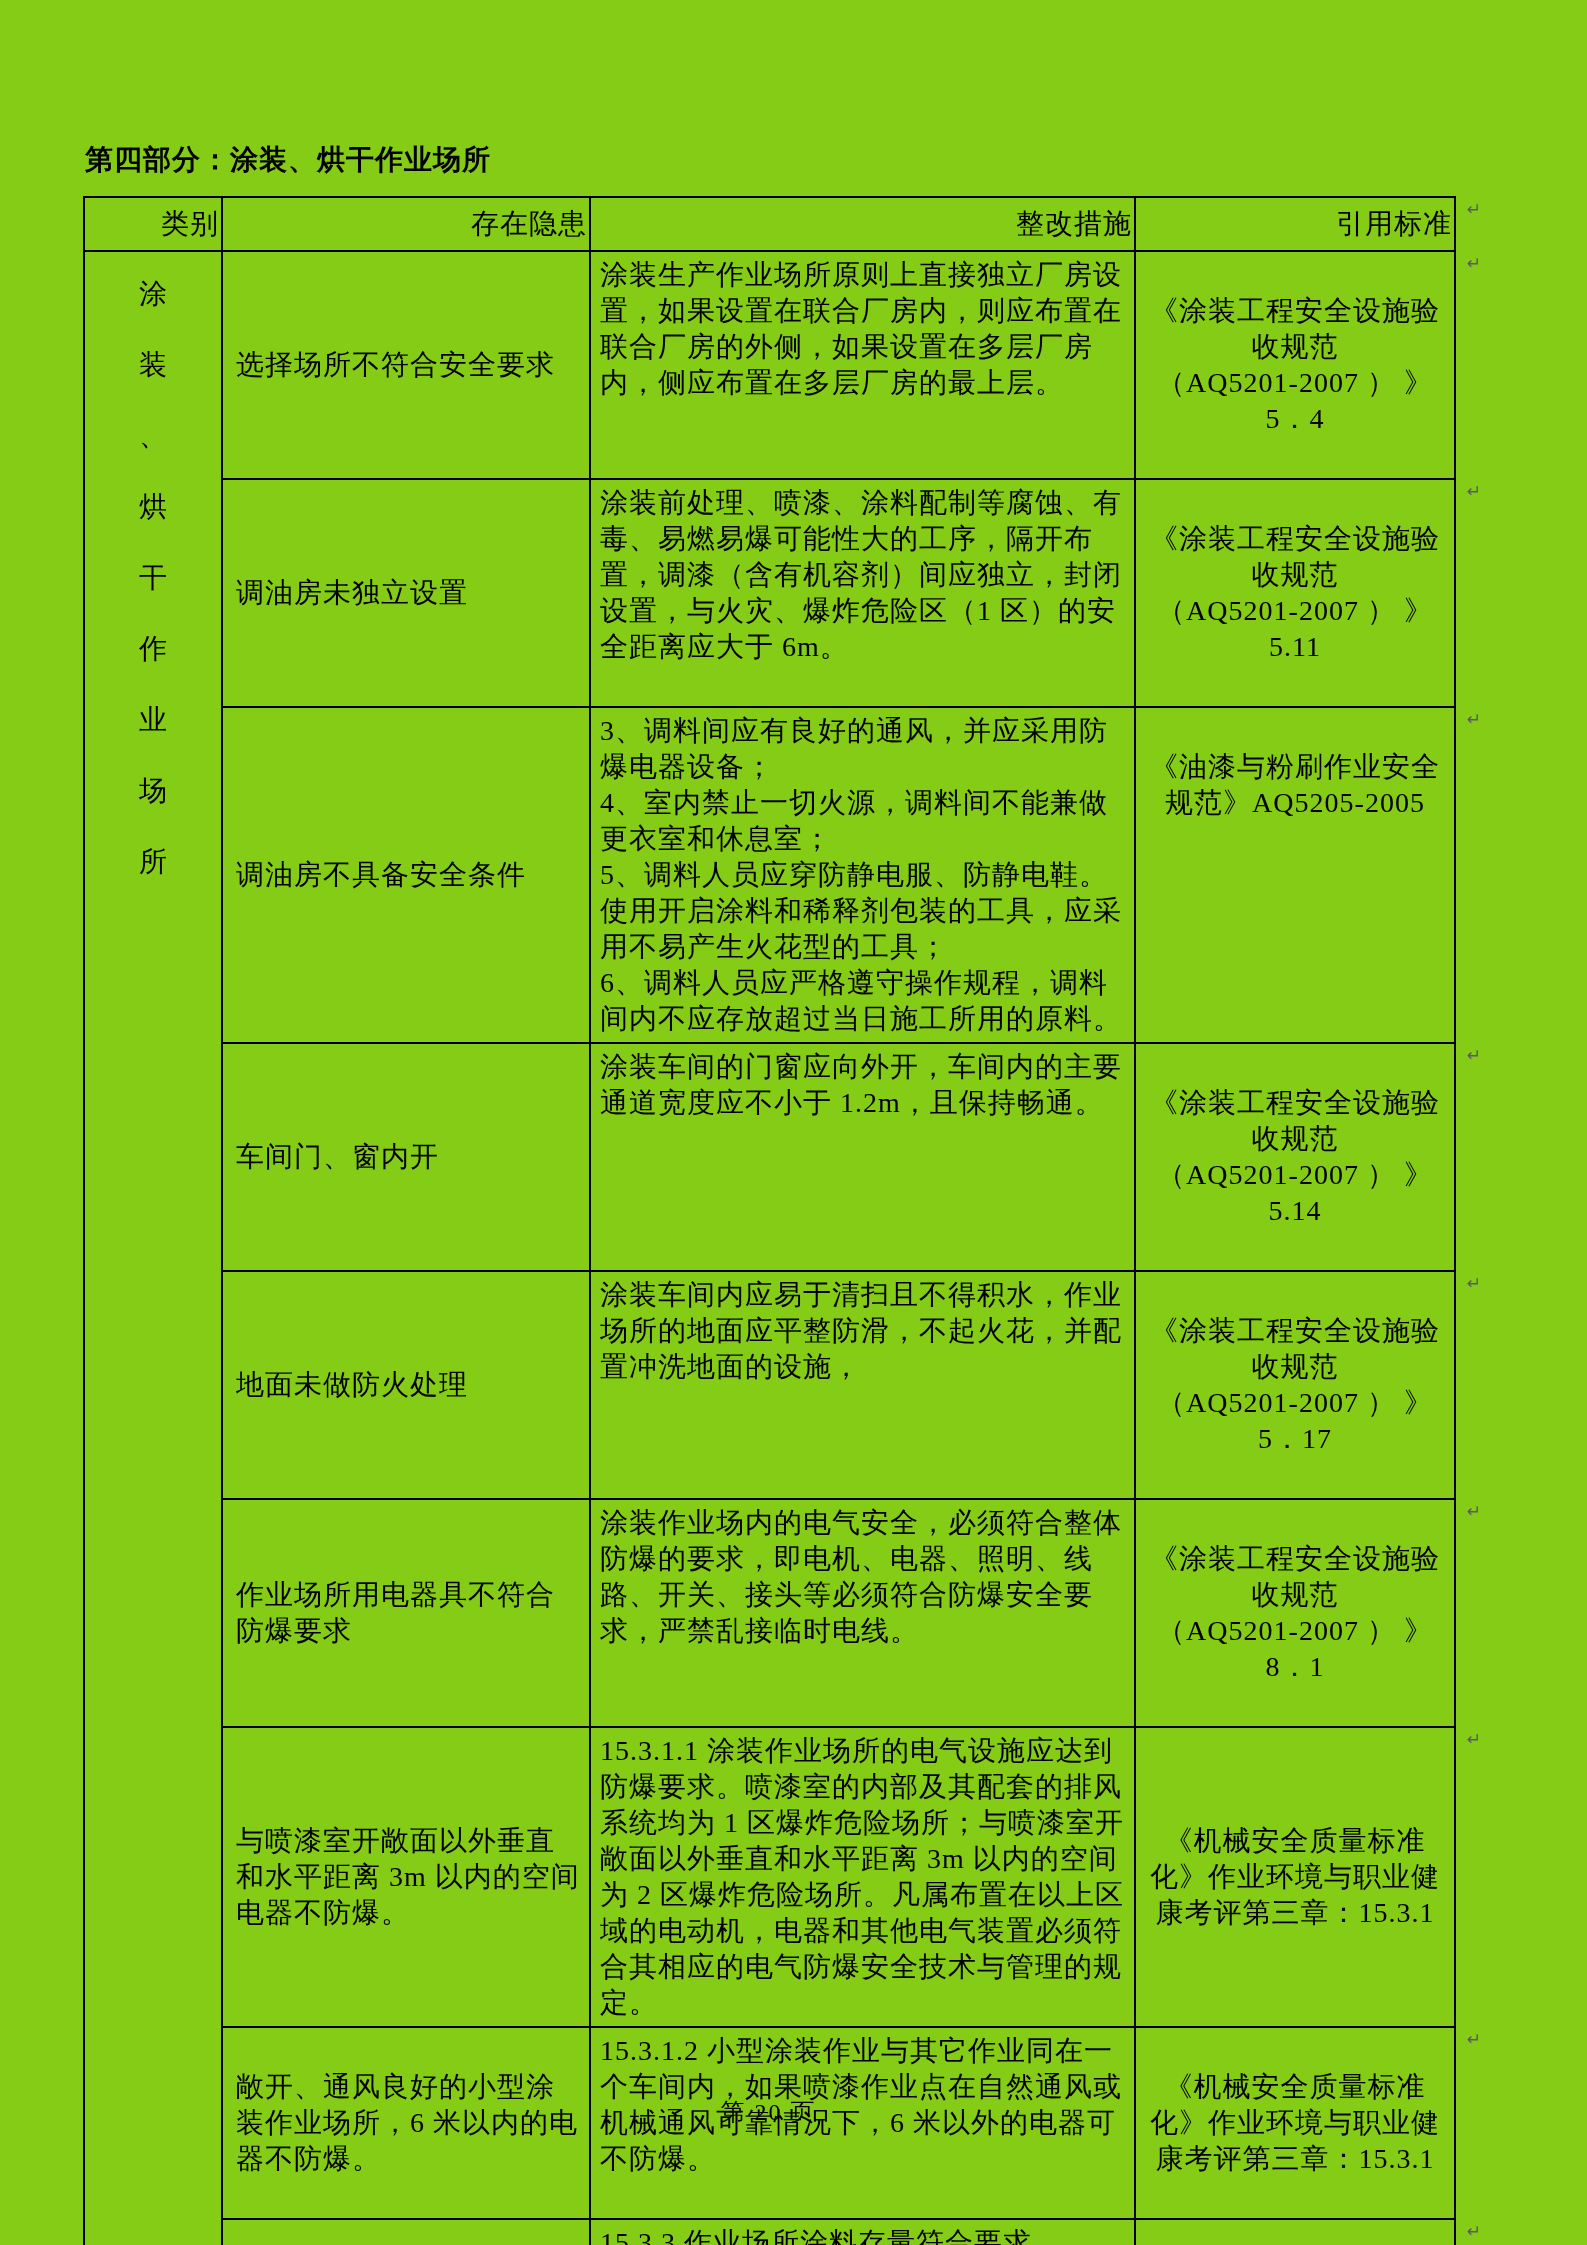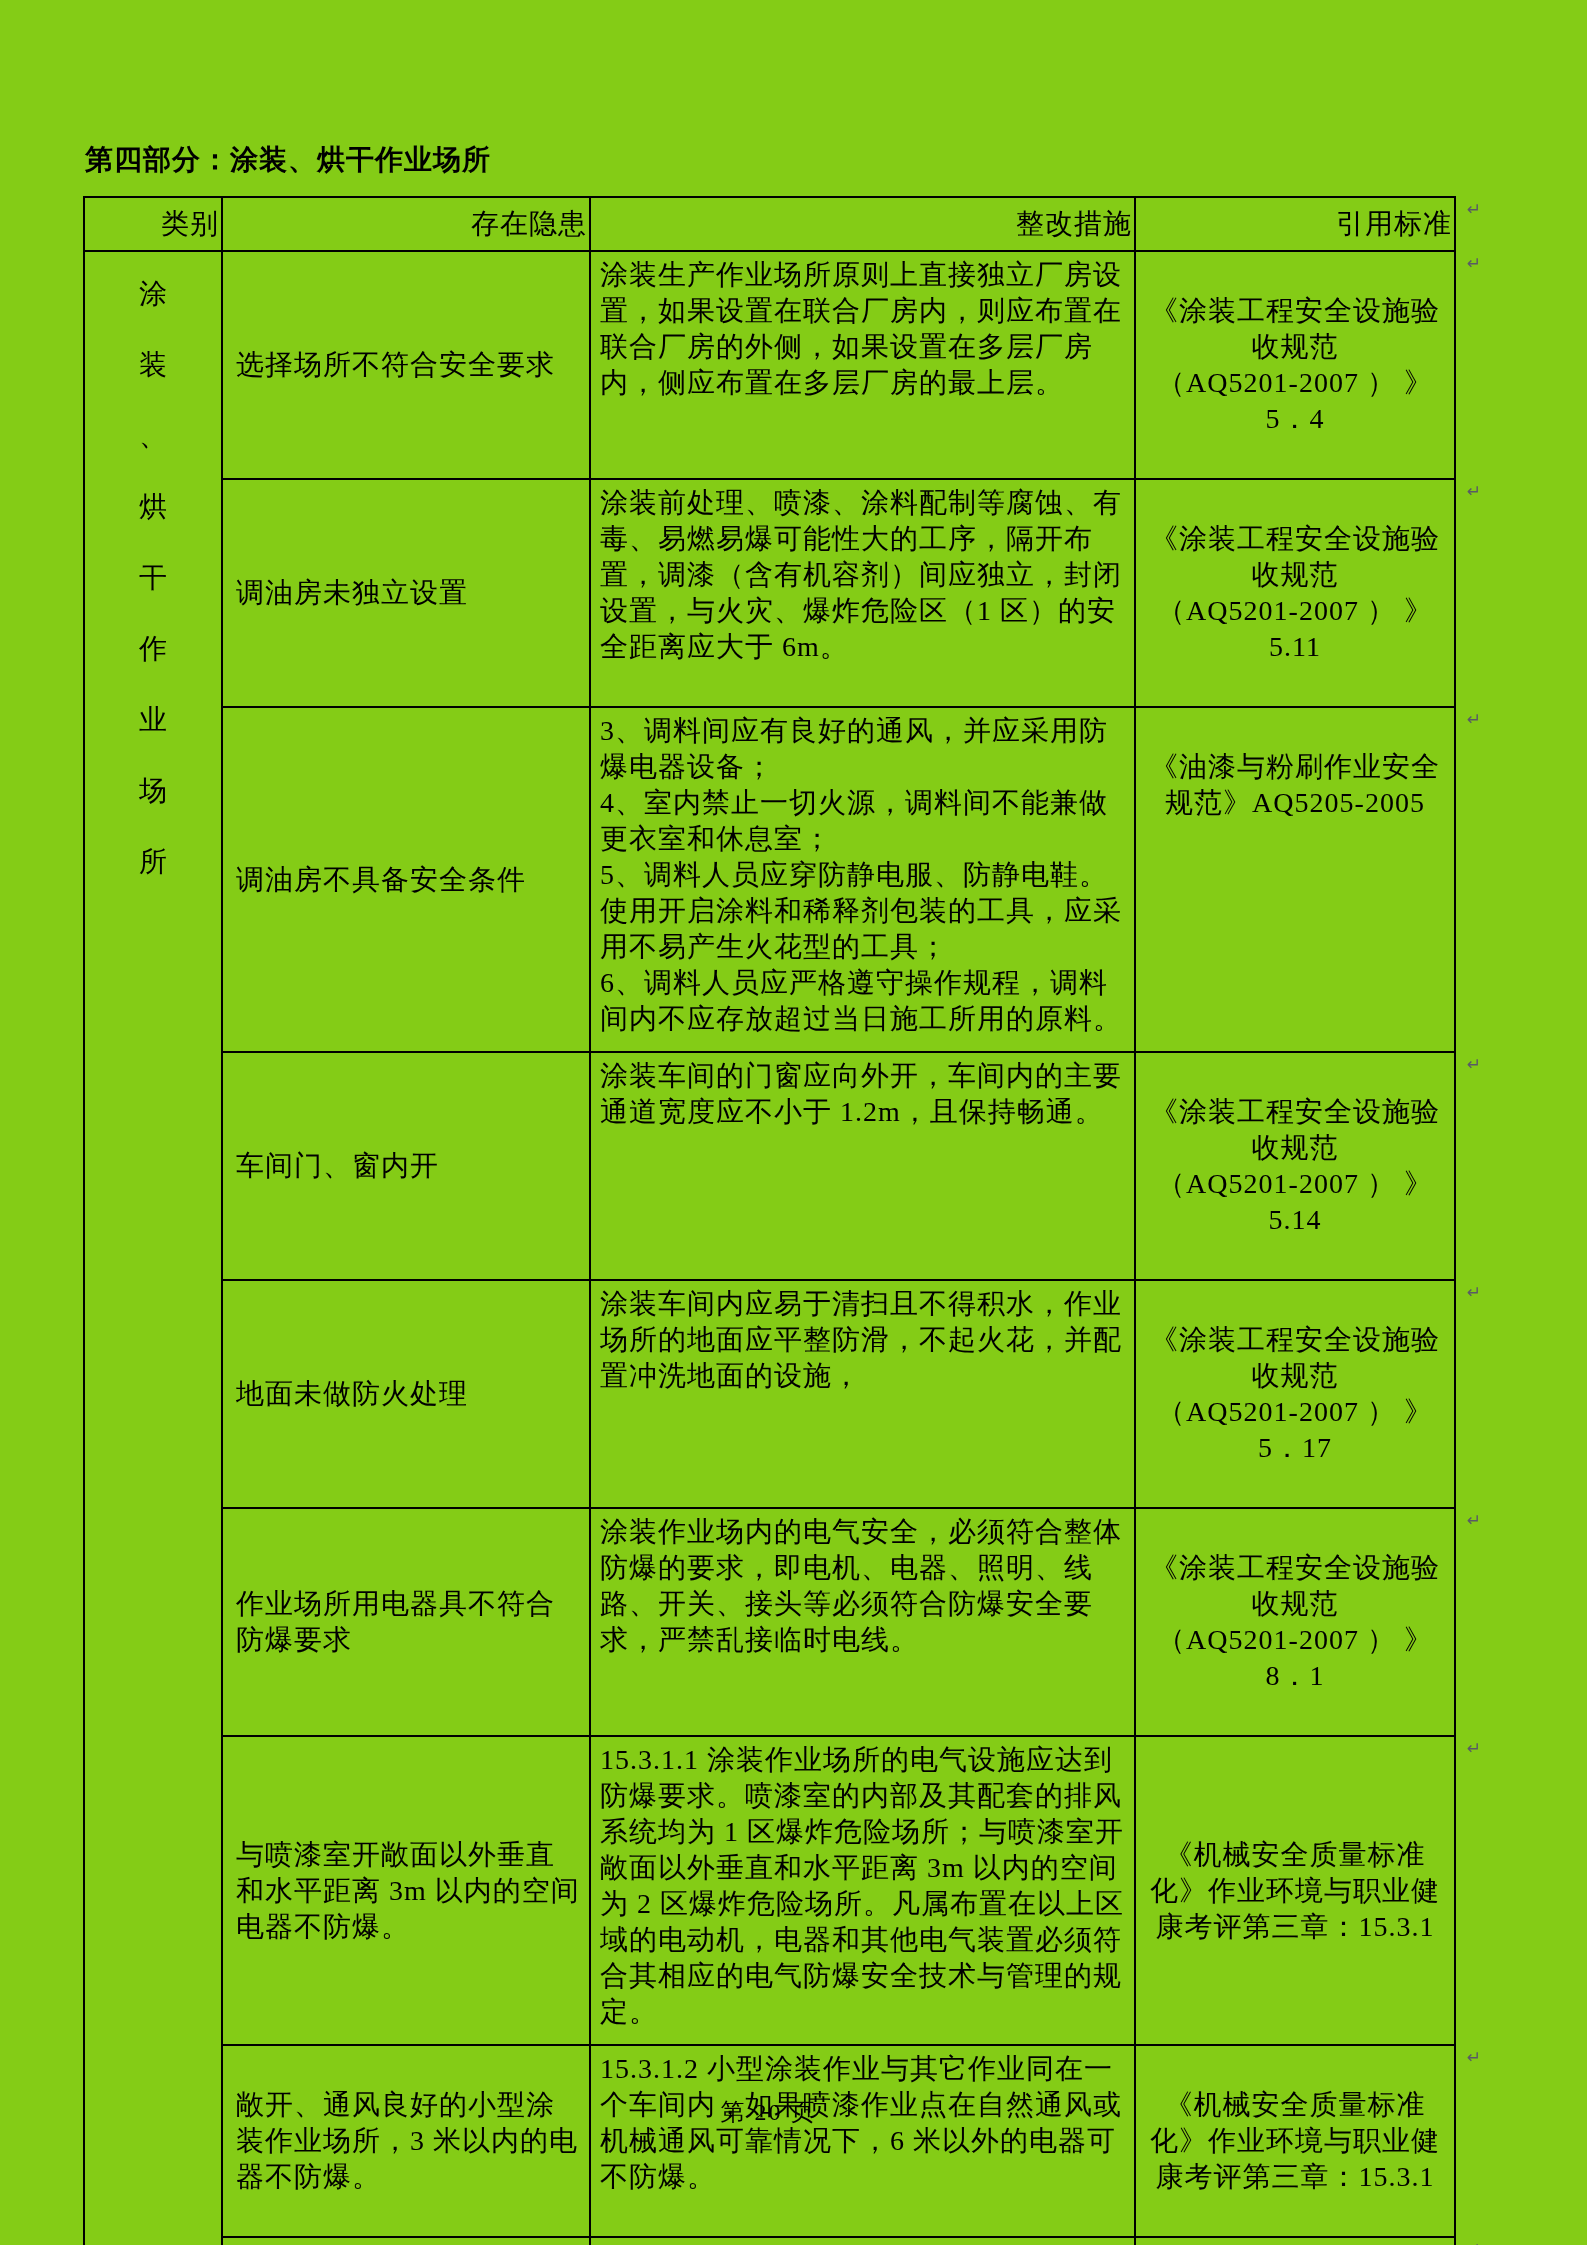--- a/index.html
+++ b/index.html
@@ -26,21 +26,21 @@
   td.cat {
     vertical-align:top; text-align:center; padding-top:6px;
   }
   td.cat .vchar { display:block; font-size:28px; line-height:71px; }
   td.hazard {
     font-size:28px; letter-spacing:1px; line-height:36px;
     padding:6px 6px 6px 13px; vertical-align:middle; text-align:left;font-family:Liberation Serif, serif;
   }
   td.measure {
     font-size:28px; letter-spacing:1px; line-height:36px;
-    padding:5px 6px 14px 9px; vertical-align:top; text-align:left;
+    padding:5px 6px 5px 9px; vertical-align:top; text-align:left;
     white-space:pre-line;
   }
   td.std {
     font-size:28px; letter-spacing:1px; line-height:36px;
     padding:5px 5px; vertical-align:middle; text-align:center;
     white-space:pre-line; position:relative;
   }
   tr.std-top td.std { vertical-align:top; }
   .cellmark {
     position:absolute; right:-27px; top:3px;
@@ -160,21 +160,21 @@
     <td class="hazard">与喷漆室开敞面以外垂直和水平距离 3m 以内的空间电器不防爆。</td>
     <td class="measure">15.3.1.1 涂装作业场所的电气设施应达到防爆要求。喷漆室的内部及其配套的排风系统均为 1 区爆炸危险场所；与喷漆室开敞面以外垂直和水平距离 3m 以内的空间为 2 区爆炸危险场所。凡属布置在以上区域的电动机，电器和其他电气装置必须符合其相应的电气防爆安全技术与管理的规定。</td>
     <td class="std">
       <span class="std-text">《机械安全质量标准
 化》作业环境与职业健
 康考评第三章：15.3.1</span>
       <span class="cellmark">↵</span>
     </td>
   </tr>
         <tr>
-    <td class="hazard">敞开、通风良好的小型涂装作业场所，3 米以内的电器不防爆。</td>
+    <td class="hazard">敞开、通风良好的小型涂装作业场所，6 米以内的电器不防爆。</td>
     <td class="measure">15.3.1.2 小型涂装作业与其它作业同在一个车间内，如果喷漆作业点在自然通风或机械通风可靠情况下，6 米以外的电器可不防爆。</td>
     <td class="std">
       <span class="std-text">《机械安全质量标准
 化》作业环境与职业健
 康考评第三章：15.3.1</span>
       <span class="cellmark">↵</span>
     </td>
   </tr>
         <tr>
     <td class="hazard">作业场所涂料存量超量</td>

